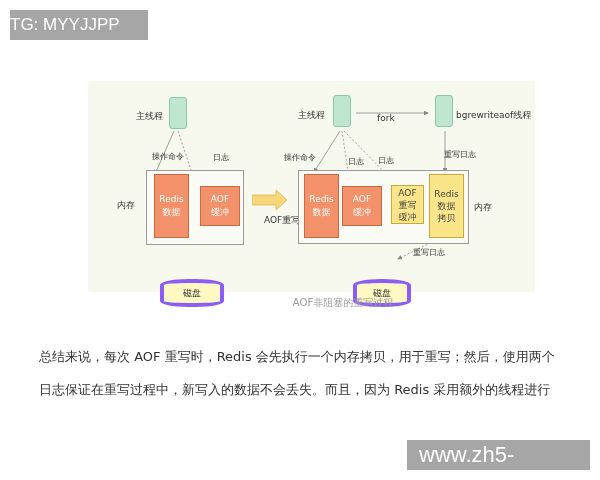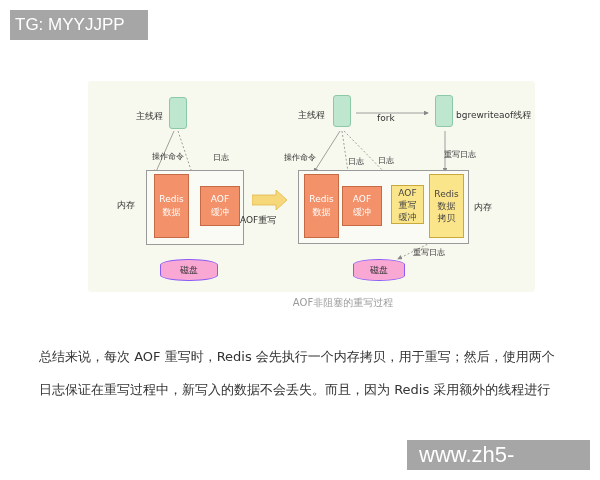--- a/index.html
+++ b/index.html
@@ -1,28 +1,28 @@
 <!DOCTYPE html>
 <html><head>
   <meta charset="utf-8">
   <style>
     html, body { margin: 0; padding: 0; }
     body { width: 600px; height: 480px; background: #ffffff; position: relative; overflow: hidden;
       font-family: "DejaVu Sans", "Liberation Sans", sans-serif; }
     .wm { position: absolute; background: #a6a6a6; color: #ffffff; font-family: "Liberation Sans", sans-serif; }
-    .wm-top { left: 10px; top: 10px; width: 138px; height: 30px; font-size: 17px; line-height: 30px; padding-left: 5px; box-sizing: border-box; }
+    .wm-top { left: 10px; top: 10px; width: 138px; height: 30px; font-size: 17px; line-height: 30px; box-sizing: border-box; }
     .wm-bot { left: 407px; top: 440px; width: 183px; height: 30px; font-size: 22px; line-height: 30px; padding-left: 12px; box-sizing: border-box; }
     .figure { position: absolute; left: 88px; top: 81px; width: 447px; height: 211px; background: #f8f9ee; border-radius: 3px; }
     .abs { position: absolute; }
     .lbl { position: absolute; font-size: 9px; color: #333; white-space: nowrap; }
     .thread { position: absolute; width: 16px; height: 30px; background: #bfe6cf; border: 1px solid #8cc9a6; border-radius: 3px; }
     .mem { position: absolute; border: 1px solid #9a9a9a; background: #fbfbf6; }
     .box { position: absolute; border: 1px solid #c56a44; background: #f3926a; color: #fff; font-size: 9px; text-align: center; display: flex; align-items: center; justify-content: center; line-height: 13px; }
     .ybox { position: absolute; border: 1px solid #c9a93a; background: #fbe58a; color: #444; font-size: 9px; text-align: center; display: flex; align-items: center; justify-content: center; line-height: 12px; }
-    .disk { position: absolute; width: 56px; height: 20px; background: #f9a8d4; border: 1px solid #8b5cf6; border-radius: 28px / 6px; font-size: 9px; color: #333; text-align: center; line-height: 21px; }
+    .disk { position: absolute; width: 56px; height: 20px; background: #fef9c3; border: 4px solid #8b5cf6; border-radius: 28px / 6px; font-size: 9px; color: #333; text-align: center; line-height: 21px; margin-top: 20px; }
     .caption { position: absolute; left: 0; top: 296px; width: 600px; text-align: center; font-size: 10px; color: #9a9a9a; padding-left: 43px; }
     .para { position: absolute; left: 31px; top: 336px; width: 560px; font-size: 13px; line-height: 25px; color: #333; }
     .para p { margin: 8px; }
   </style>
 </head>
 <body>
 
 <div class="wm wm-top">TG: MYYJJPP</div>
 
 <div class="figure">
@@ -55,21 +55,21 @@
     <span><span>Redis</span><br><span>数据</span></span>
   </div>
   <div class="box" style="left:112px;top:105px;width:38px;height:38px">
     <span><span>AOF</span><br><span>缓冲</span></span>
   </div>
   <div class="disk" style="left:72px;top:178px">磁盘</div>
 
   <svg class="abs" style="left:164px;top:109px" width="36" height="20">
     <path d="M0,5 L24,5 L24,0 L35,10 L24,20 L24,15 L0,15 z" fill="#f6d77a" stroke="#e0b94c" stroke-width="0.8"></path>
   </svg>
-  <div class="lbl" style="left:152px;top:133px">AOF重写</div>
+  <div class="lbl" style="left:176px;top:133px">AOF重写</div>
 
   <div class="thread" style="left:245px;top:14px"></div>
   <div class="lbl" style="left:210px;top:28px">主线程</div>
   <div class="lbl" style="left:289px;top:32px">fork</div>
   <div class="thread" style="left:347px;top:14px"></div>
   <div class="lbl" style="left:368px;top:28px">bgrewriteaof线程</div>
   <div class="lbl" style="left:196px;top:71px;font-size:8px">操作命令</div>
   <div class="lbl" style="left:260px;top:75px;font-size:8px">日志</div>
   <div class="lbl" style="left:290px;top:74px;font-size:8px">日志</div>
   <div class="lbl" style="left:356px;top:68px;font-size:8px">重写日志</div>

